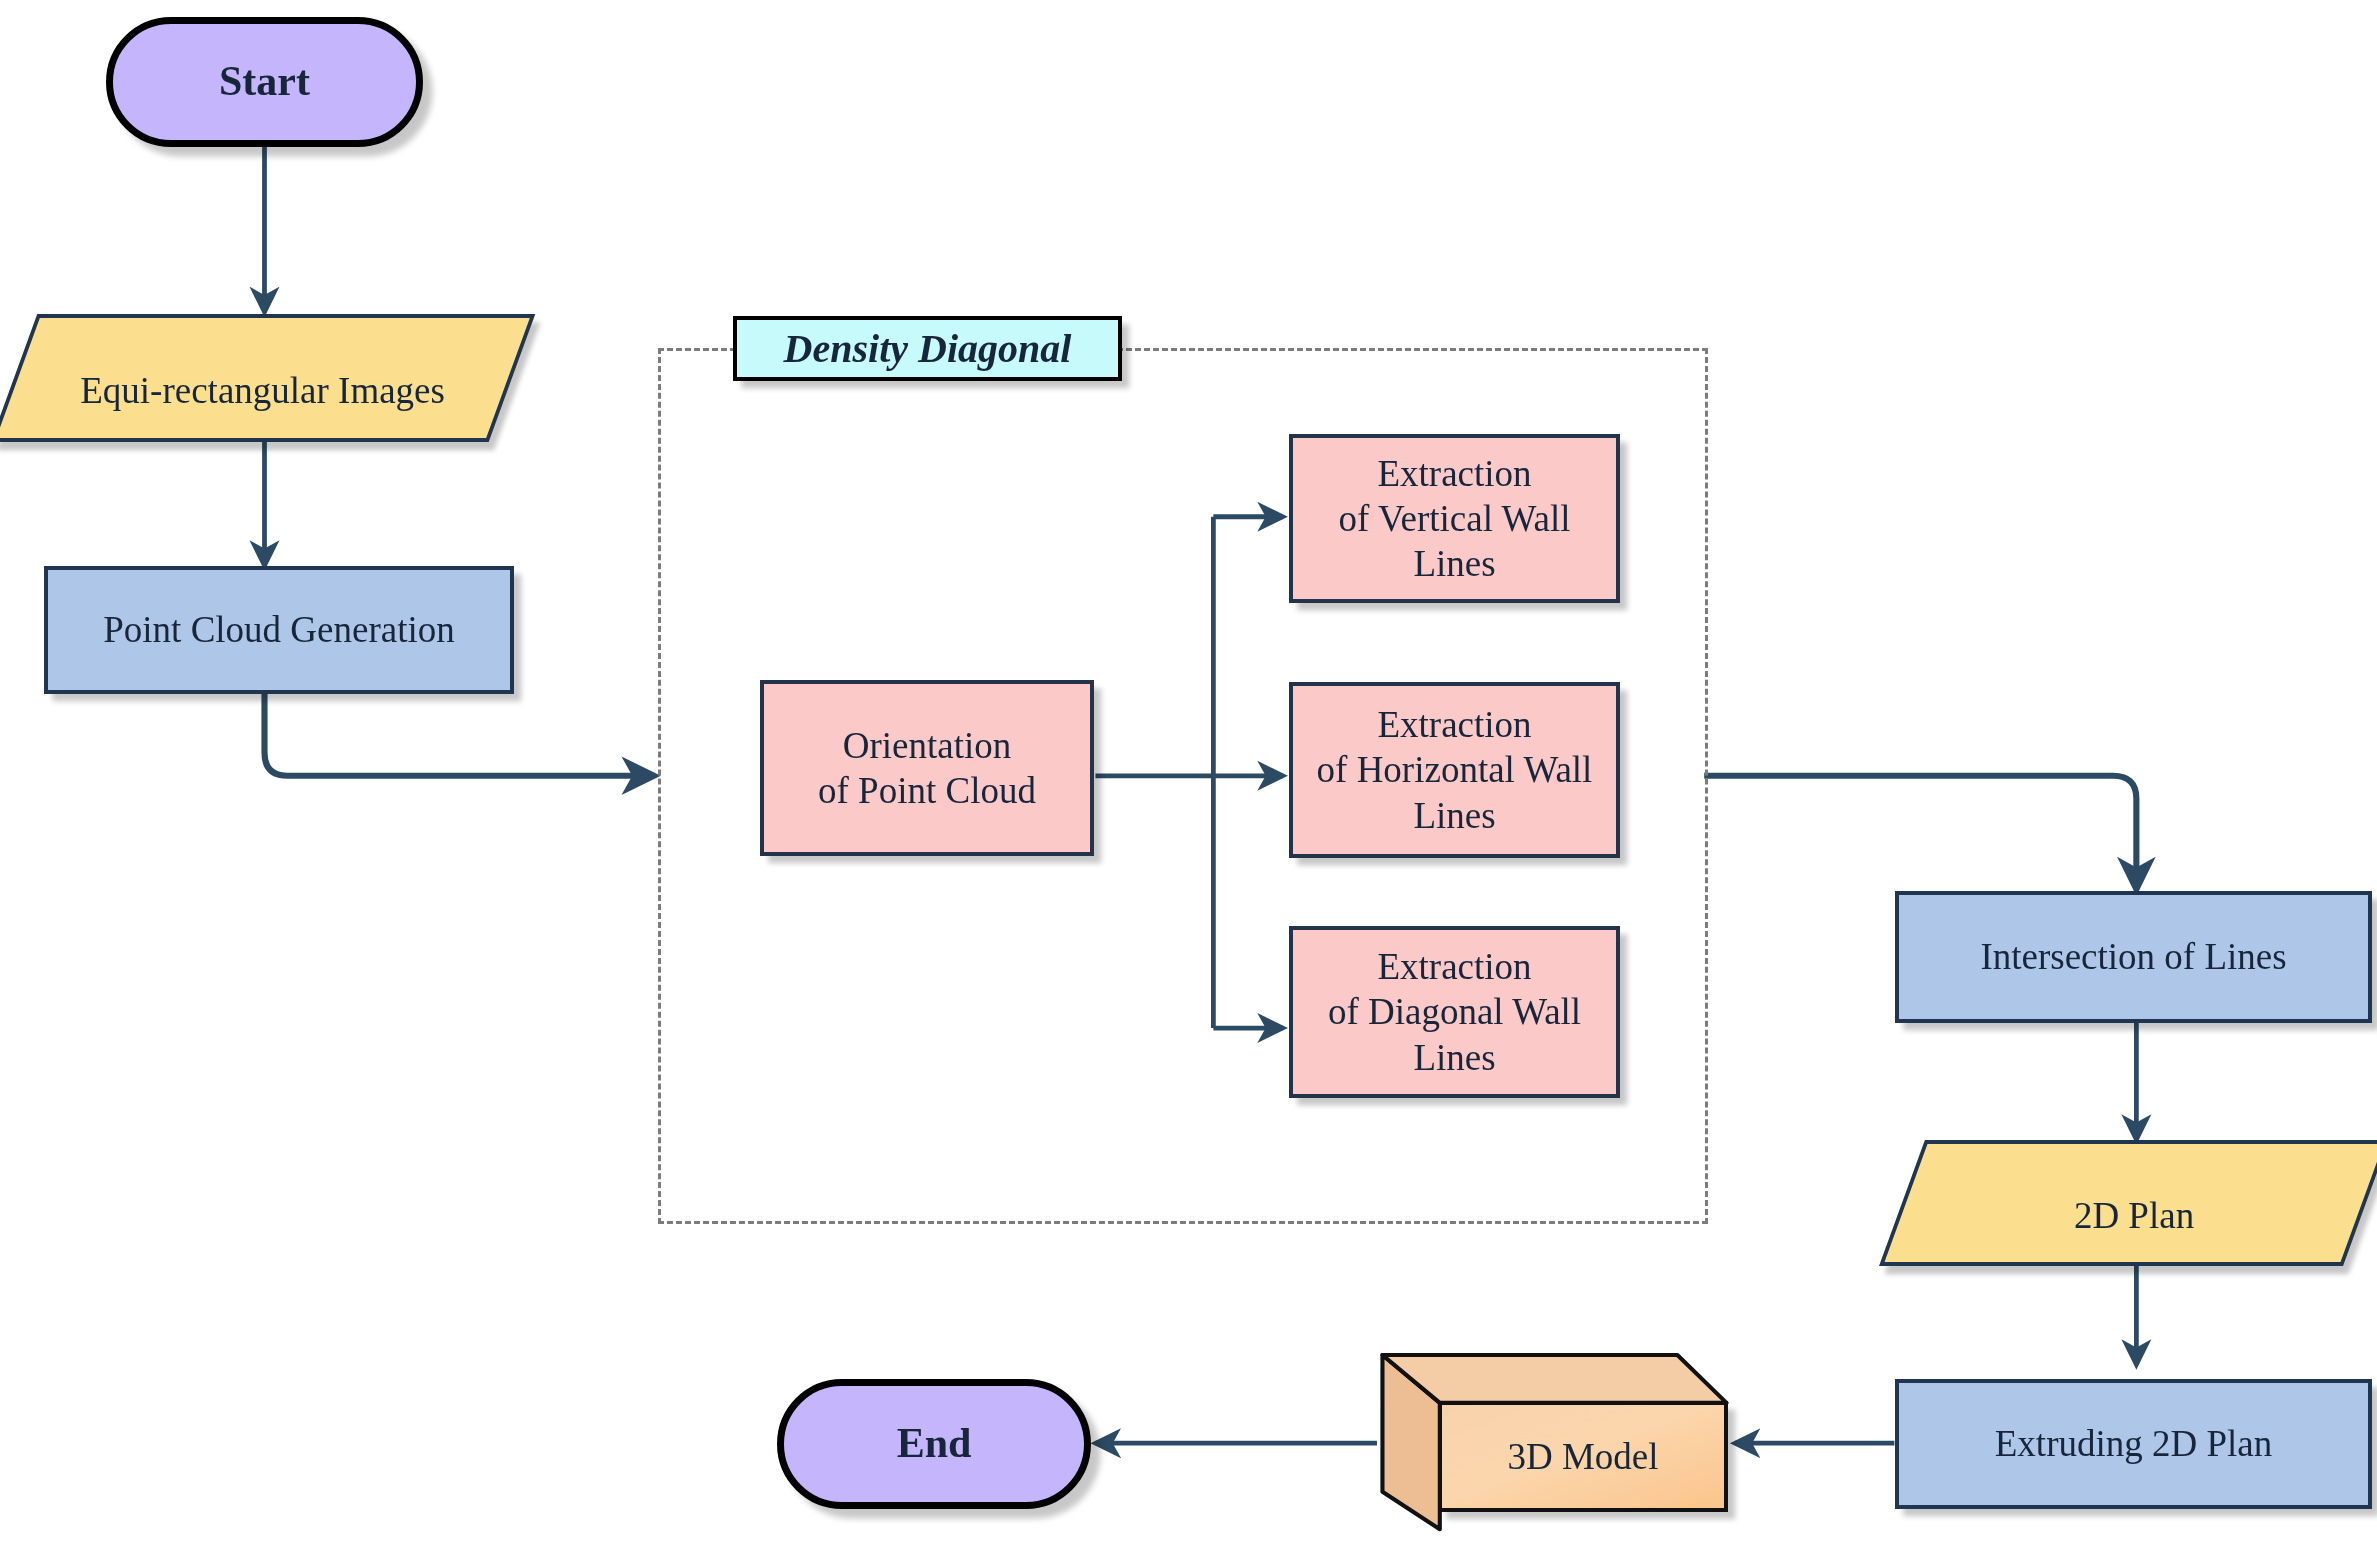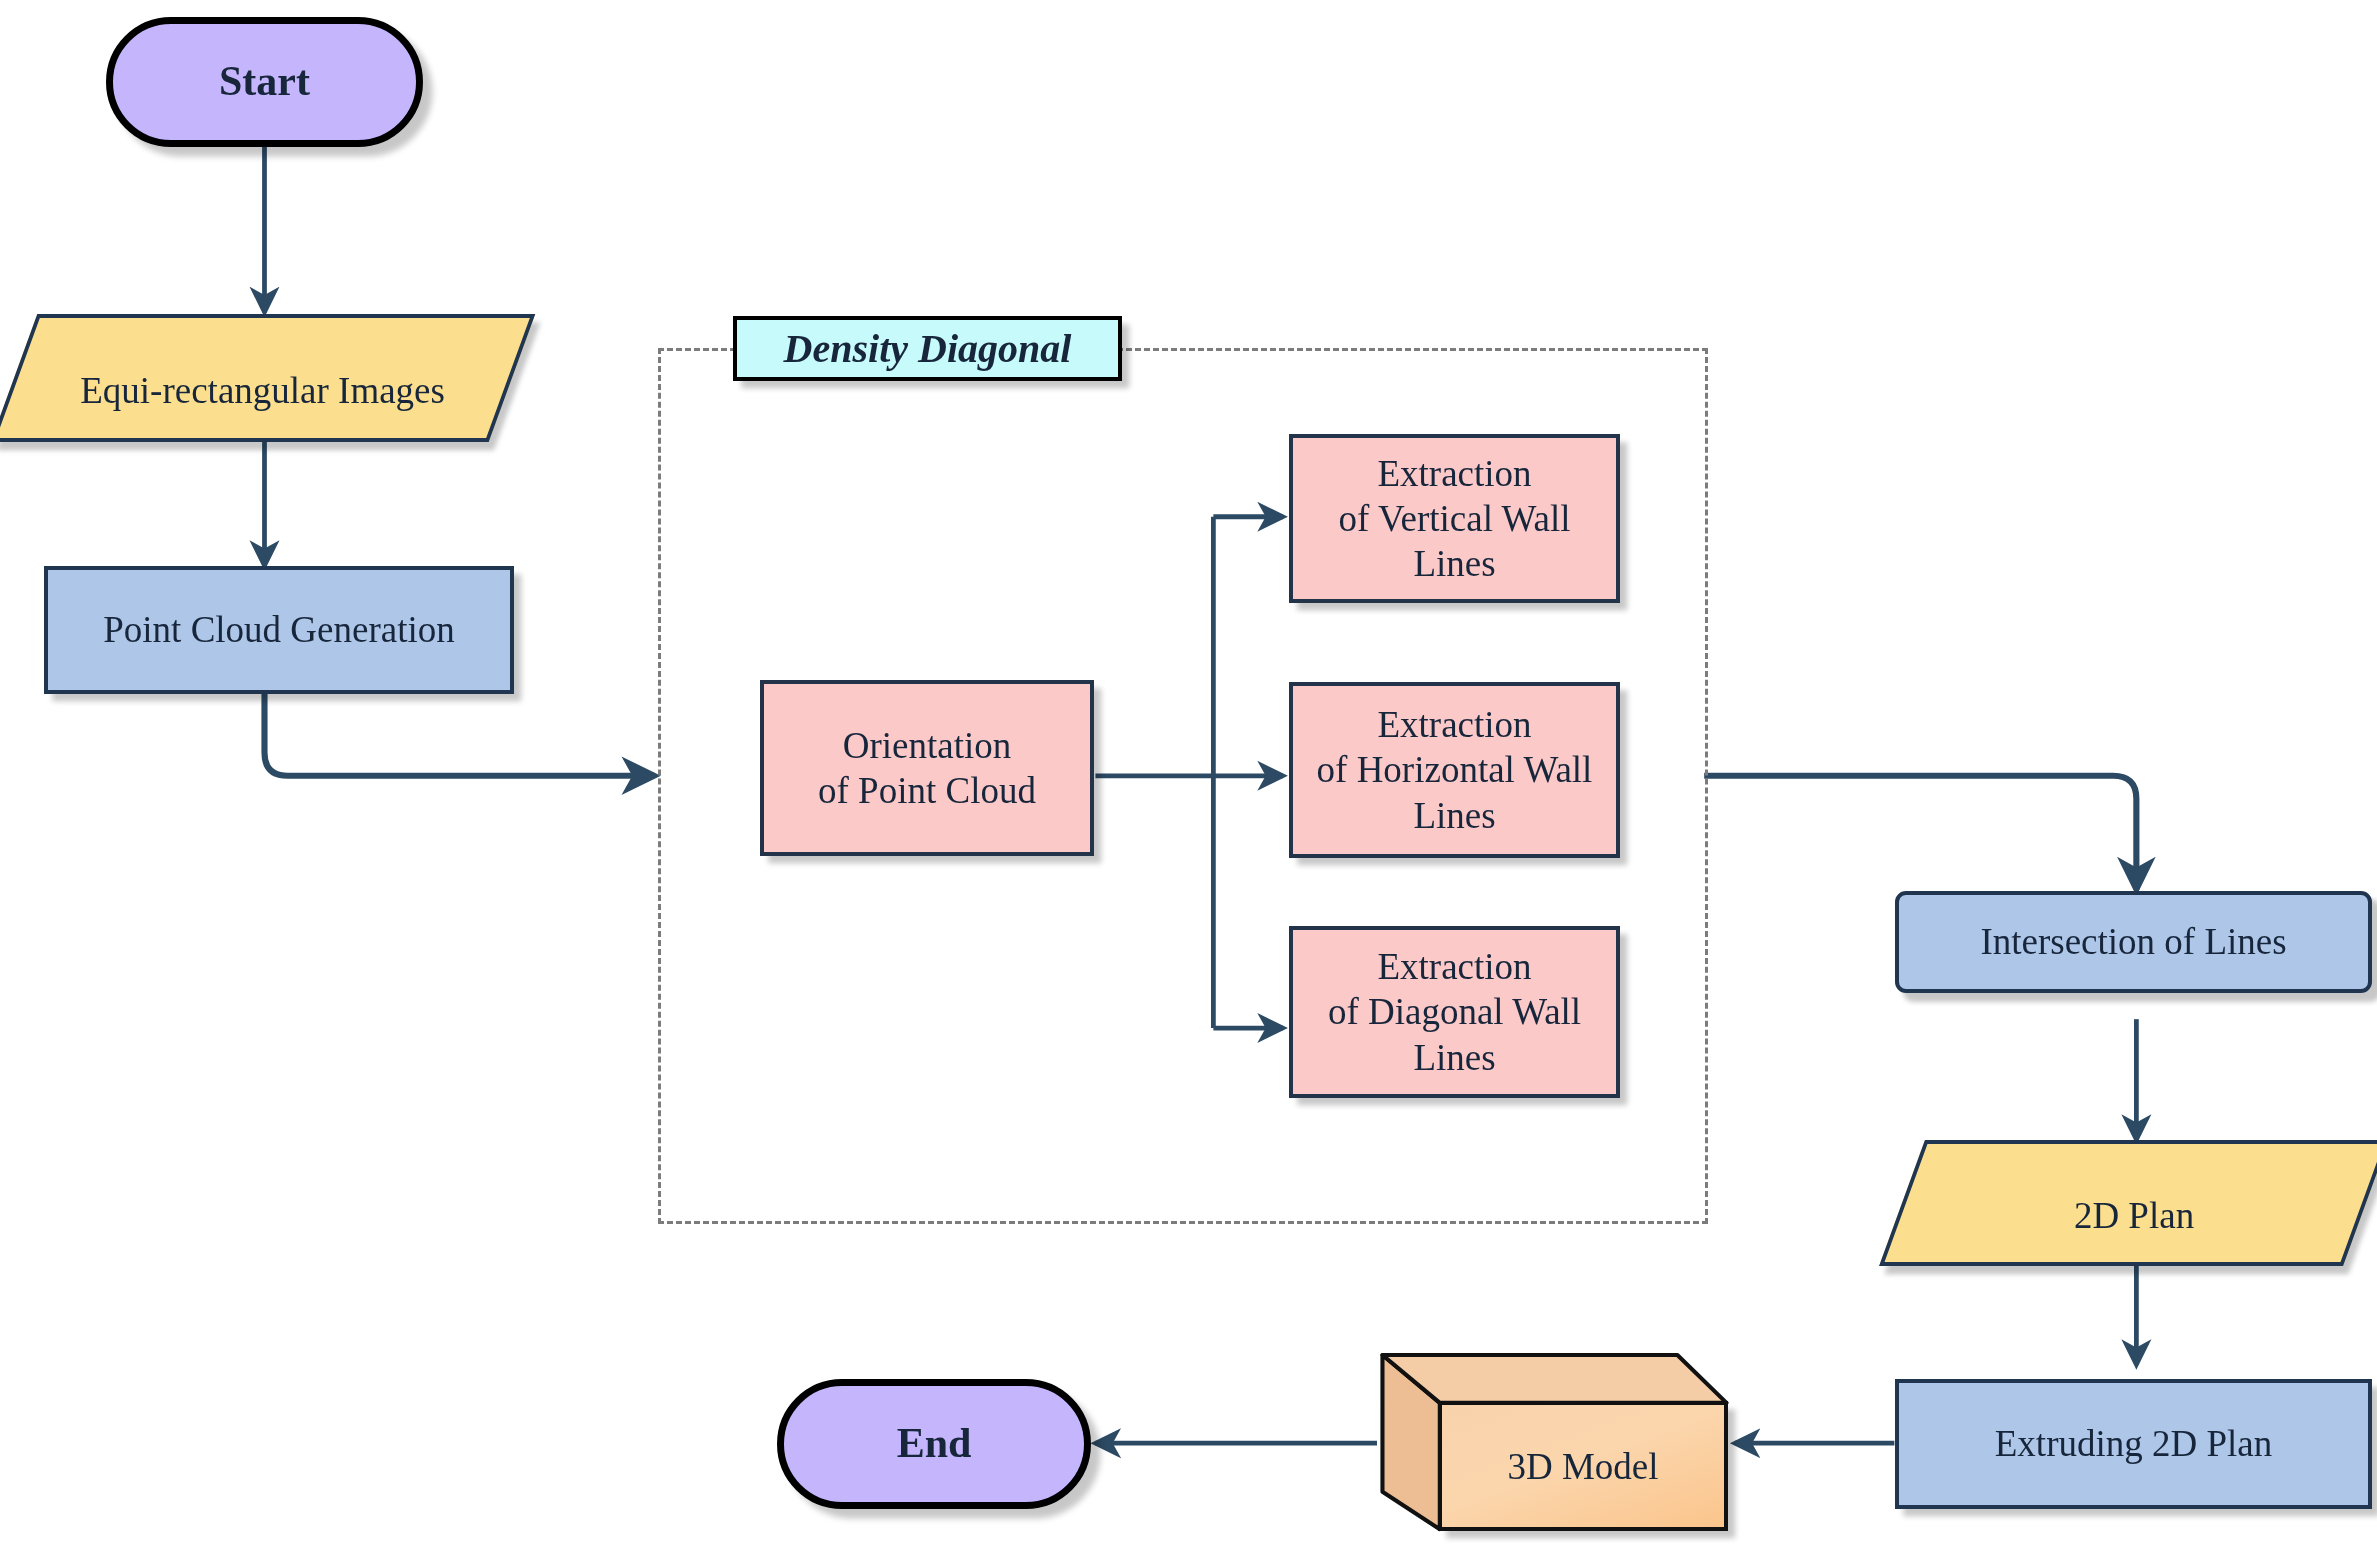--- a/index.html
+++ b/index.html
@@ -191,35 +191,35 @@
 Lines</div>
 
   <div class="node subprocess" style="left:1289px; top:682px; width:331px; height:176px;">Extraction
 of Horizontal Wall
 Lines</div>
 
   <div class="node subprocess" style="left:1289px; top:926px; width:331px; height:172px;">Extraction
 of Diagonal Wall
 Lines</div>
 
-  <div class="node process" style="left:1895px; top:891px; width:477px; height:102px;border-radius:11px;">Intersection of Lines</div>
+  <div class="node process" style="left:1895px; top:891px; width:477px; height:132px;">Intersection of Lines</div>
 
   <div class="data-wrap" style="left:1902px; top:1140px; width:464px; height:126px;">
     <div class="skew"></div>
     <div class="data-label">2D Plan</div>
   </div>
 
   <div class="node process" style="left:1895px; top:1379px; width:477px; height:130px;">Extruding 2D Plan</div>
 
   <div class="cube-wrap" style="left:1377px; top:1340px; width:355px; height:205px;">
     <svg class="cube-top" viewBox="0 0 520 300" preserveAspectRatio="none">
 
       <polygon points="8,22 92,92 92,277 8,222" fill="#edbd93" stroke="#111111" stroke-width="6" stroke-linejoin="round"></polygon>
 
       <polygon points="8,22 440,22 512,92 92,92" fill="#f4cda7" stroke="#111111" stroke-width="6" stroke-linejoin="round"></polygon>
     </svg>
-    <div class="cube-front" style="left:61px; top:61px; width:290px; height:130px;">3D Model</div>
+    <div class="cube-front" style="left:61px; top:61px; width:290px; height:111px;">3D Model</div>
   </div>
 
   <div class="node terminator" style="left:777px; top:1379px; width:314px; height:130px;font-family:Liberation Serif, serif;">End</div>
 
 </div>
 
 
 </body></html>

